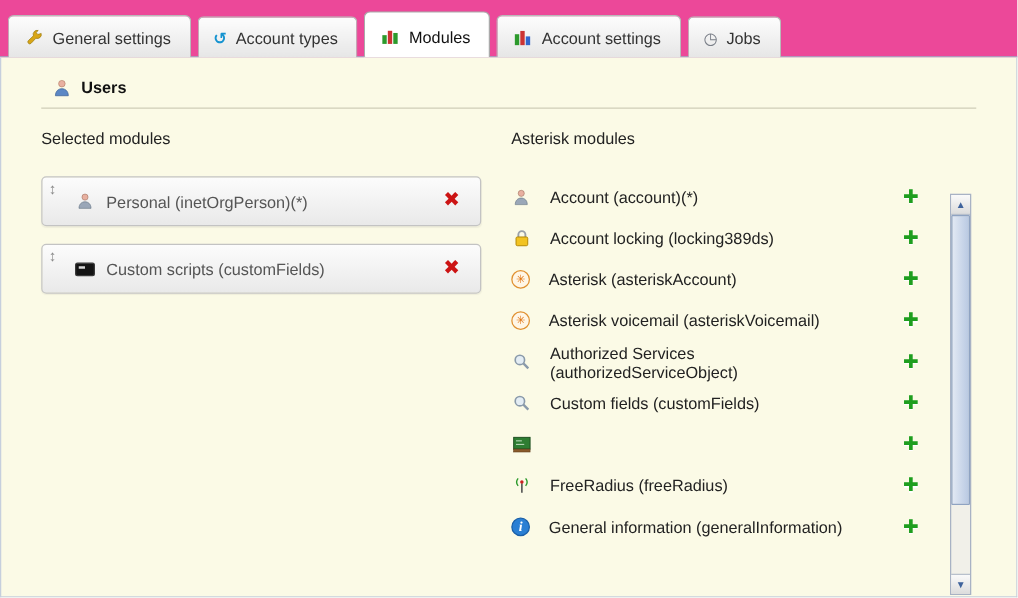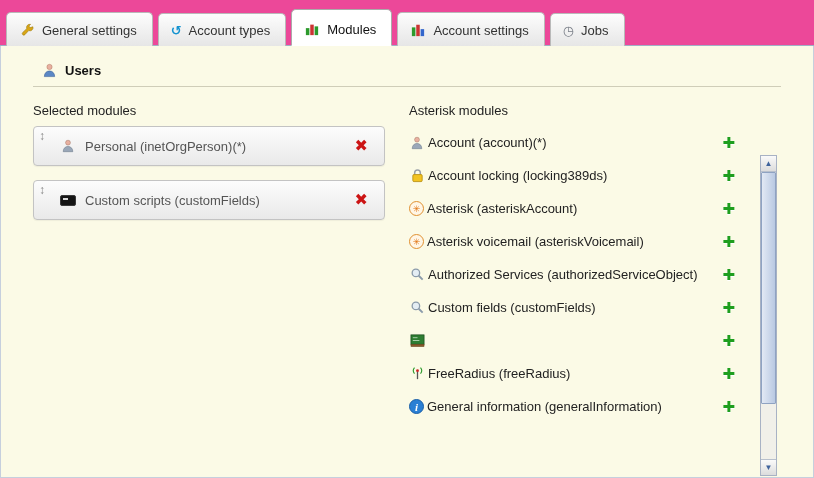--- a/index.html
+++ b/index.html
@@ -12,38 +12,38 @@
          background:linear-gradient(#fdfdfd,#e6e6e6); border:1px solid #b9b9b9; border-bottom:none;
          border-radius:5px 5px 0 0; cursor:pointer; color:#333; margin-bottom:-1px; white-space:nowrap; }
   .tab.active { background:#fff; padding-top:11px; border-color:#aaa; border-bottom:1px solid #fff; color:#111; }
   .tab .glyph { font-size:13px; line-height:1; }
   .glyph-refresh { color:#1593d0; font-weight:bold; font-size:15px; }
   .glyph-clock { color:#7a7f88; font-size:14px; }
 
   
   .content { position:relative; height:432px; background:#fbfae6; border-left:1px solid #c6cfdd;
              border-right:1px solid #c6cfdd; border-bottom:1px solid #c6cfdd; padding:16px 32px 0 32px; }
-  .section-head { display:flex; align-items:center; gap:8px; margin-left:8px; font-weight:bold; color:#111; }
+  .section-head { display:flex; gap:8px; margin-left:8px; font-weight:bold; color:#111; }
   .section-rule { border:none; border-top:1px solid #cfcdb8; margin:8px 0 16px 0; }
 
   .cols { display:flex; gap:24px; }
   .col-left { width:352px; flex:0 0 auto; }
   .col-right { flex:1 1 auto; position:relative; }
-  .col-heading { color:#222; margin-bottom:8px; }
+  .col-heading { color:#222; margin-bottom:23px; }
 
   
   .sel-box { position:relative; display:flex; align-items:center; gap:9px; height:40px; margin-bottom:14px;
              padding:0 10px 0 26px; background:linear-gradient(#fcfcfc,#e9e9e9); border:1px solid #c3c3c3;
              border-radius:4px; box-shadow:0 1px 1px rgba(0,0,0,.05); color:#555; cursor:move; }
   .drag-handle { position:absolute; left:5px; top:2px; color:#8a8a8a; font-size:12px; cursor:grab; }
   .delete-btn { margin-left:auto; margin-right:6px; color:#cc1414; font-size:16px; font-weight:bold; cursor:pointer; line-height:1; }
 
   
   .avail-list { padding-right:46px; }
-  .avail-row { display:flex; align-items:center; gap:3px; height:33px; color:#222; }
+  .avail-row { display:flex; align-items:center; gap:15px; height:33px; color:#222; }
   .plus-btn { margin-left:auto; color:#1e9e1e; font-size:15px; font-weight:bold; cursor:pointer; line-height:1; text-shadow:0 1px 0 #fff; }
 
   
   .icon16 { width:16px; height:16px; display:inline-flex; align-items:center; justify-content:center; flex:0 0 auto; }
   .term-icon { width:16px; height:11px; background:#141414; border:1px solid #3a3a3a; border-radius:2px; flex:0 0 auto; }
   .term-icon::after { content:""; display:block; width:5px; height:2px; background:#d8d8d8; margin:2px 0 0 2px; }
   .asterisk-circle { width:15px; height:15px; border-radius:50%; border:1px solid #e09030; background:#fff6e6;
                      color:#e0720e; font-size:9px; font-weight:bold; display:inline-flex; align-items:center; justify-content:center; flex:0 0 auto; }
   .info-circle { width:15px; height:15px; border-radius:50%; background:#2a7fd4; border:1px solid #1a5fa8; color:#fff;
                  font:italic bold 11px "Liberation Serif","DejaVu Serif",serif; display:inline-flex; align-items:center; justify-content:center; flex:0 0 auto; }

